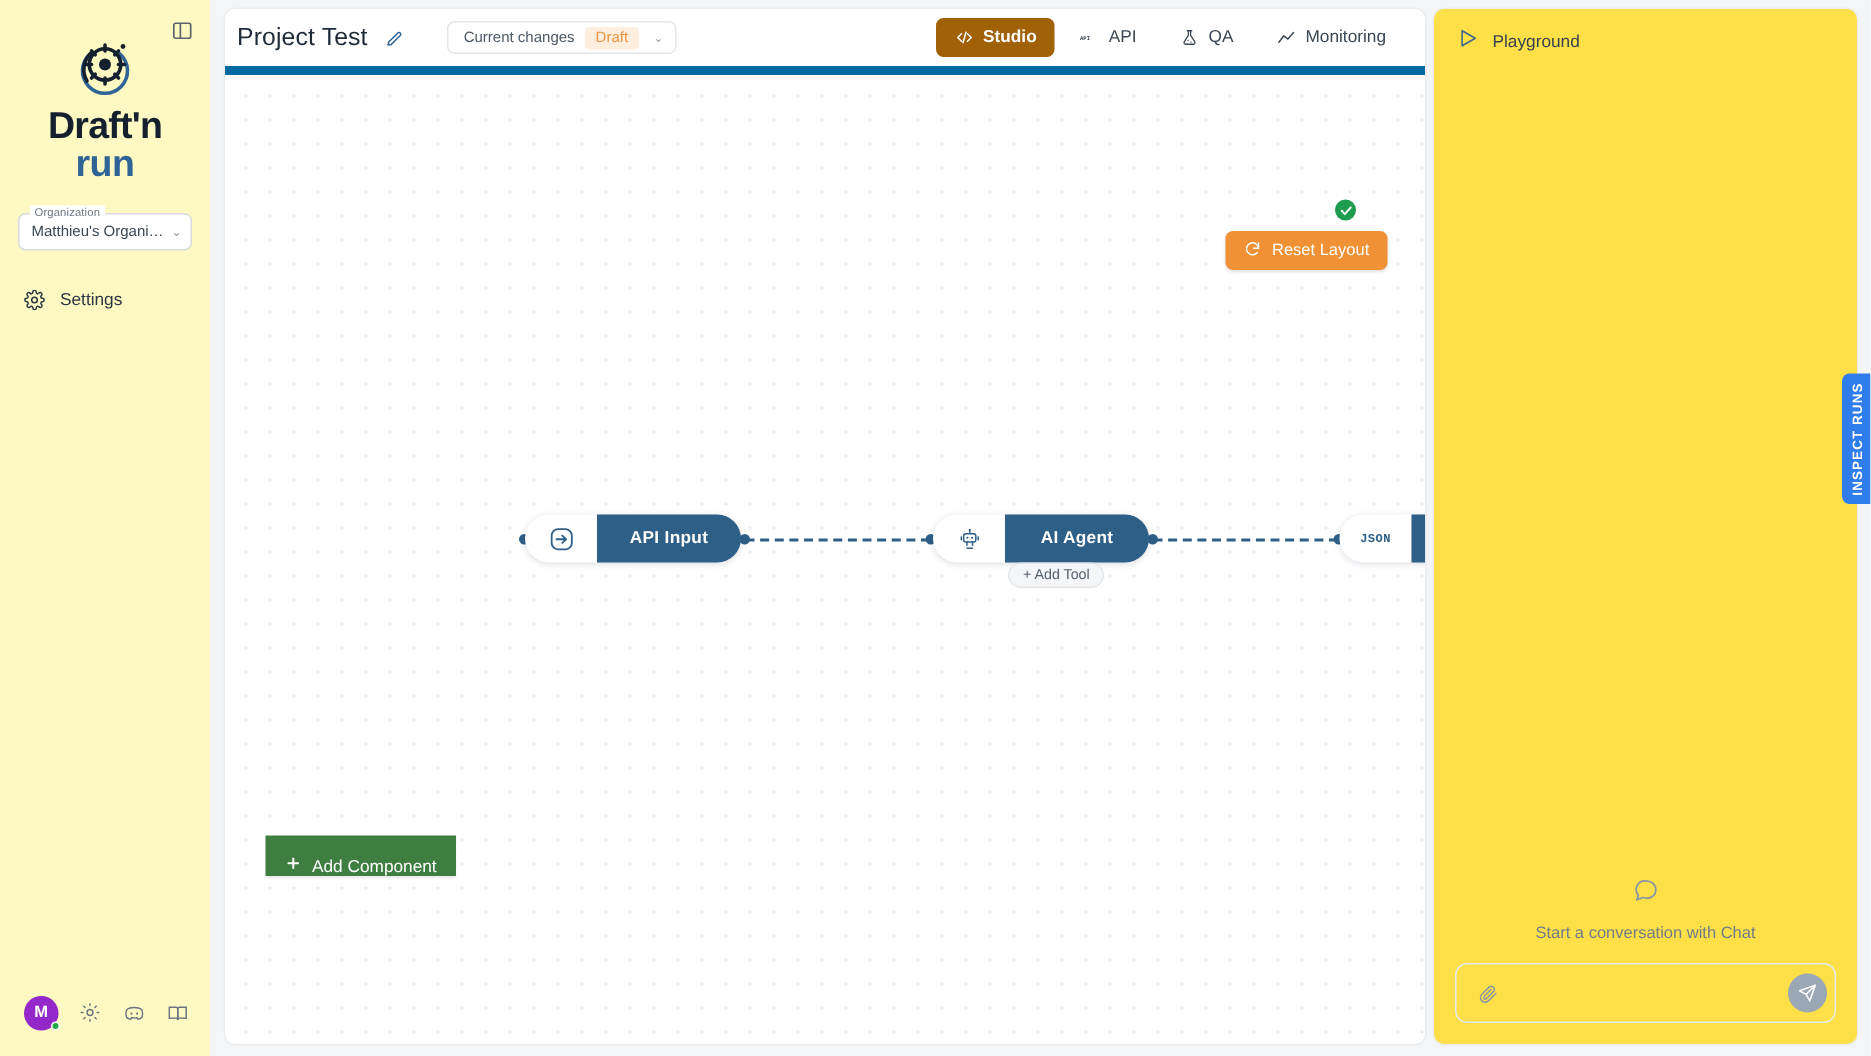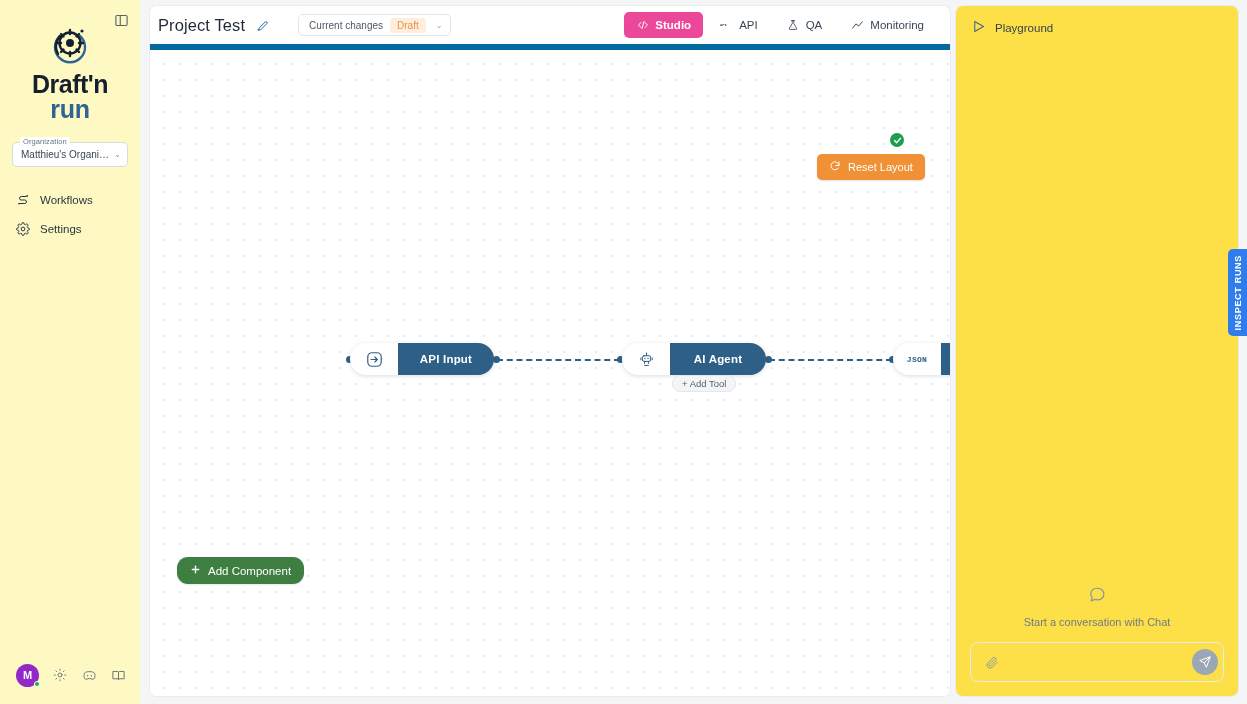--- a/index.html
+++ b/index.html
@@ -101,21 +101,21 @@
     border-radius: 3px; padding: 2px 7px;
   }
   .chip-caret { font-size: 8px; color: #9aa2ab; padding: 0 3px; }
 
   .tabs { margin-left: auto; display: flex; align-items: center; gap: 5px; }
   .tab {
     display: flex; align-items: center; gap: 6px; height: 26px;
     padding: 0 12px; border-radius: 5px; font-size: 11.5px;
     color: #3b4754; cursor: pointer;
   }
-  .tab.active { background: #ec4899; color: #fff; font-weight: bold; }
+  .tab.active { background: #a16207; color: #fff; font-weight: bold; }
   .tab .tico { display:flex; align-items:center; justify-content:center; width: 13px; height: 13px; }
 
   
   .canvas {
     position: relative; flex: 1; overflow: hidden;
     background-color: #fff;
     background-image: radial-gradient(#e8eaee 1px, transparent 1.1px);
     background-size: 16px 16px; background-position: 6px 6px;
   }
   .reset-layout {
@@ -157,23 +157,23 @@
     border-top: 2px dashed #2e5f87;
   }
   .add-tool {
     position: absolute; background: #f4f5f7; border: 1px solid #e3e6ea;
     border-radius: 11px; height: 17px; padding: 0 9px; font-size: 9.5px;
     color: #555f6b; display: flex; align-items: center; gap: 4px; cursor: pointer;
   }
 
   .btn-add-comp {
     position: absolute; left: 27px; bottom: 112px;
-    background: #3e7e40; color: #fff; border: none; border-radius: 11px;
+    background: #3e7e40; color: #fff; border: none; border-radius: 0;
     height: 27px; padding: 0 13px; font-size: 11.5px; cursor: pointer;
-    display: flex; align-items: center; gap: 7px;
+    display: flex; align-items: flex-end; gap: 7px;
     box-shadow: 0 1px 2px rgba(0,0,0,.1);
   }
   .btn-deploy {
     position: absolute; right: 30px; bottom: 112px;
     background: #ef5a56; color: #fff; border: none; border-radius: 5px;
     height: 27px; padding: 0 14px; font-size: 11.5px; cursor: pointer;
     display: flex; align-items: center; gap: 8px;
     box-shadow: 0 1px 2px rgba(0,0,0,.1);
   }
 
@@ -258,30 +258,20 @@
 
     <div class="org-select">
       <span class="org-legend">Organization</span>
       <span class="org-value">Matthieu's Organiza...</span>
       <span class="org-caret">⌄</span>
     </div>
 
     <nav class="nav">
       <div class="nav-item">
         <span class="nav-ico">
-          <svg width="14" height="14" viewBox="0 0 24 24" fill="none" stroke="#2b3643" stroke-width="1.7" stroke-linecap="round">
-            <path d="M17 6H9a3 3 0 0 0 0 6h6a3 3 0 0 1 0 6H6"></path>
-              <circle cx="19" cy="5" r="1.6" fill="#2b3643" stroke="none"></circle>
-            <circle cx="5" cy="18.5" r="1.4" fill="#2b3643" stroke="none"></circle>
-          </svg>
-        </span>
-        <span class="lbl">Workflows</span>
-      </div>
-      <div class="nav-item">
-        <span class="nav-ico">
           <svg width="14" height="14" viewBox="0 0 24 24" fill="none" stroke="#2b3643" stroke-width="1.7">
             <circle cx="12" cy="12" r="3.2"></circle>
             <path d="M19.4 15a1.6 1.6 0 0 0 .3 1.8l.1.1a2 2 0 1 1-2.8 2.8l-.1-.1a1.6 1.6 0 0 0-1.8-.3 1.6 1.6 0 0 0-1 1.5V21a2 2 0 1 1-4 0v-.1A1.6 1.6 0 0 0 9 19.4a1.6 1.6 0 0 0-1.8.3l-.1.1a2 2 0 1 1-2.8-2.8l.1-.1a1.6 1.6 0 0 0 .3-1.8 1.6 1.6 0 0 0-1.5-1H3a2 2 0 1 1 0-4h.1A1.6 1.6 0 0 0 4.6 9a1.6 1.6 0 0 0-.3-1.8l-.1-.1a2 2 0 1 1 2.8-2.8l.1.1a1.6 1.6 0 0 0 1.8.3H9a1.6 1.6 0 0 0 1-1.5V3a2 2 0 1 1 4 0v.1a1.6 1.6 0 0 0 1 1.5 1.6 1.6 0 0 0 1.8-.3l.1-.1a2 2 0 1 1 2.8 2.8l-.1.1a1.6 1.6 0 0 0-.3 1.8V9a1.6 1.6 0 0 0 1.5 1H21a2 2 0 1 1 0 4h-.1a1.6 1.6 0 0 0-1.5 1z"></path>
           </svg>
         </span>
         <span class="lbl">Settings</span>
       </div>
     </nav>
 
     <div class="sidebar-footer">

